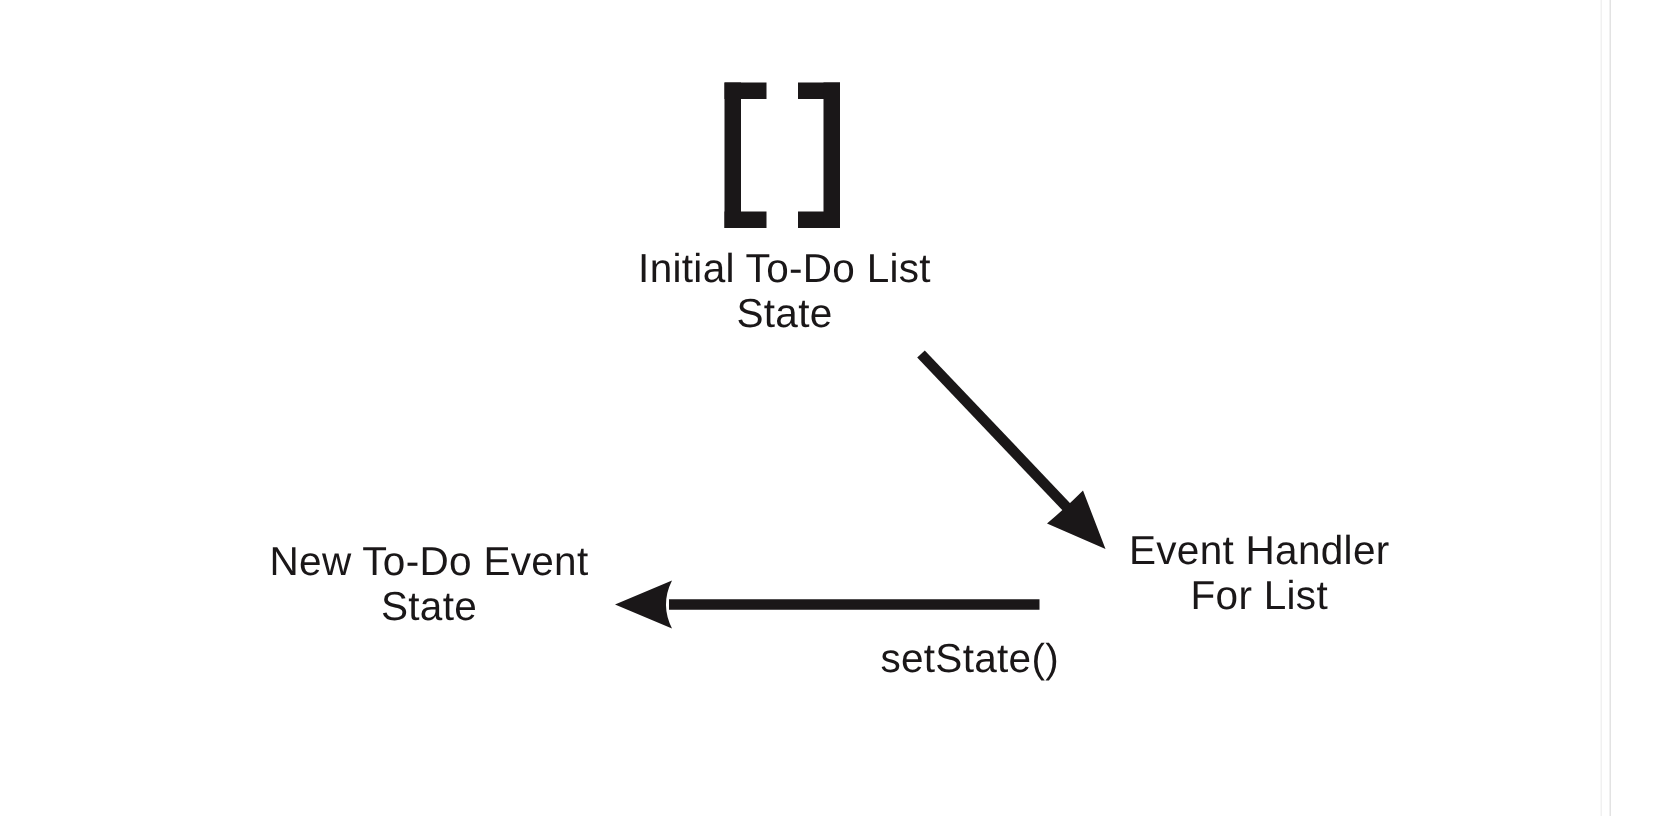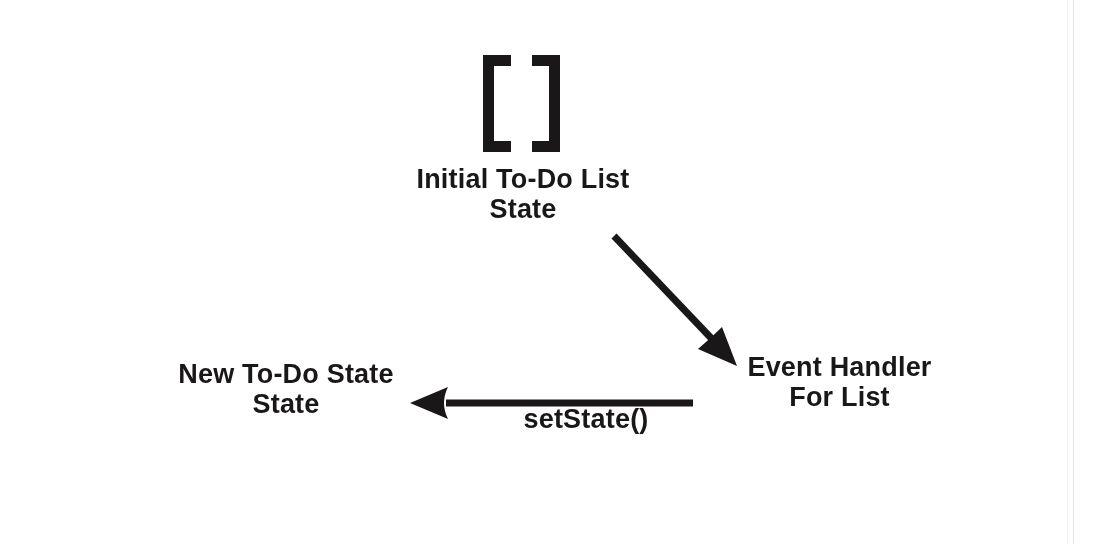--- a/index.html
+++ b/index.html
@@ -28,32 +28,32 @@
     width: 28px;
     height: 97px;
     border: 11px solid var(--ink);
   }
   .bracket.left  { left: 483px; border-right: none; }
   .bracket.right { left: 532px; border-left: none; }
 
   .label {
     position: absolute;
     text-align: center;
-    font-weight: bold;
+    font-weight: normal;
     font-size: 27px;
     line-height: 30px;
     letter-spacing: 0.2px;
     white-space: nowrap;
   }
   .label div { white-space: nowrap; }
 
   .initial-label  { left: 373px; top: 164px; width: 300px; }
   .handler-label  { left: 717px; top: 352px; width: 245px; }
   .newstate-label { left: 156px; top: 359px; width: 260px; }
-  .setstate-label { left: 466px; top: 404px; width: 240px; }
+  .setstate-label { left: 466px; top: 424px; width: 240px; text-align: right; }
 
   svg.arrows {
     position: absolute;
     left: 0; top: 0;
     width: 1108px; height: 544px;
     color: var(--ink);
   }
 
   .page-edge {
     position: absolute;
@@ -89,21 +89,21 @@
       <path d="M410,403 L448,387 Q440,403 448,419 Z" fill="currentColor"></path>
     </g>
   </svg>
 
   <div class="label handler-label">
     <div>Event Handler</div>
     <div>For List</div>
   </div>
 
   <div class="label newstate-label">
-    <div>New To-Do State</div>
+    <div>New To-Do Event</div>
     <div>State</div>
   </div>
 
   <div class="label setstate-label">setState()</div>
 
   <div class="page-edge light"></div>
   <div class="page-edge dark"></div>
 
 </div>
 

